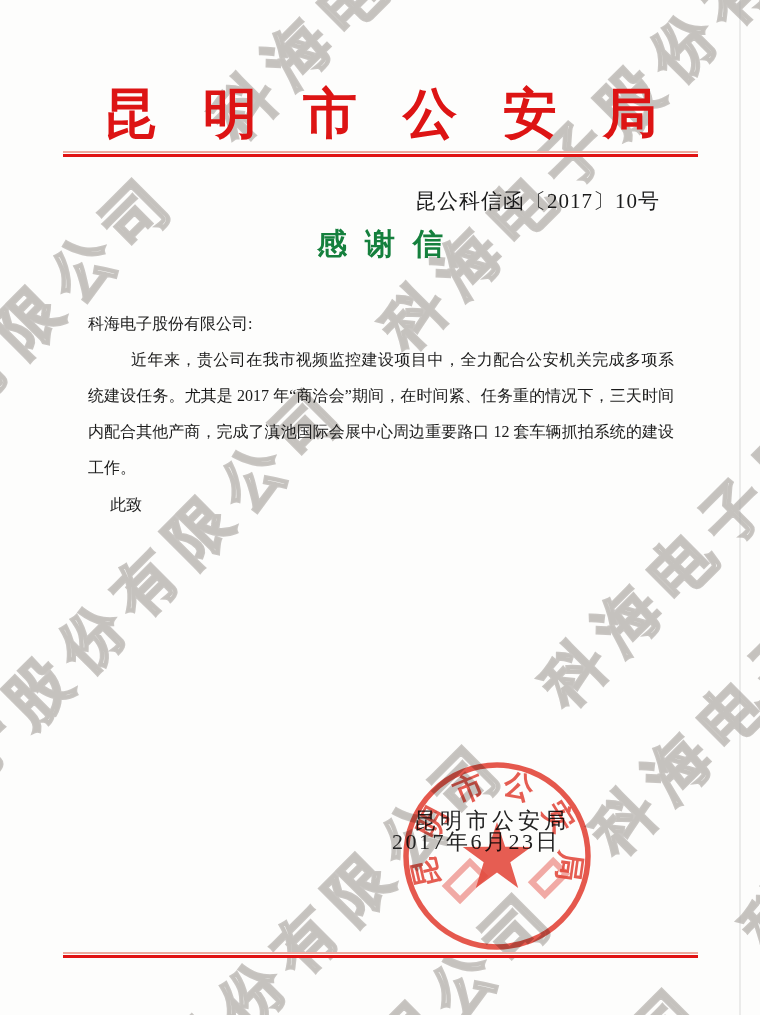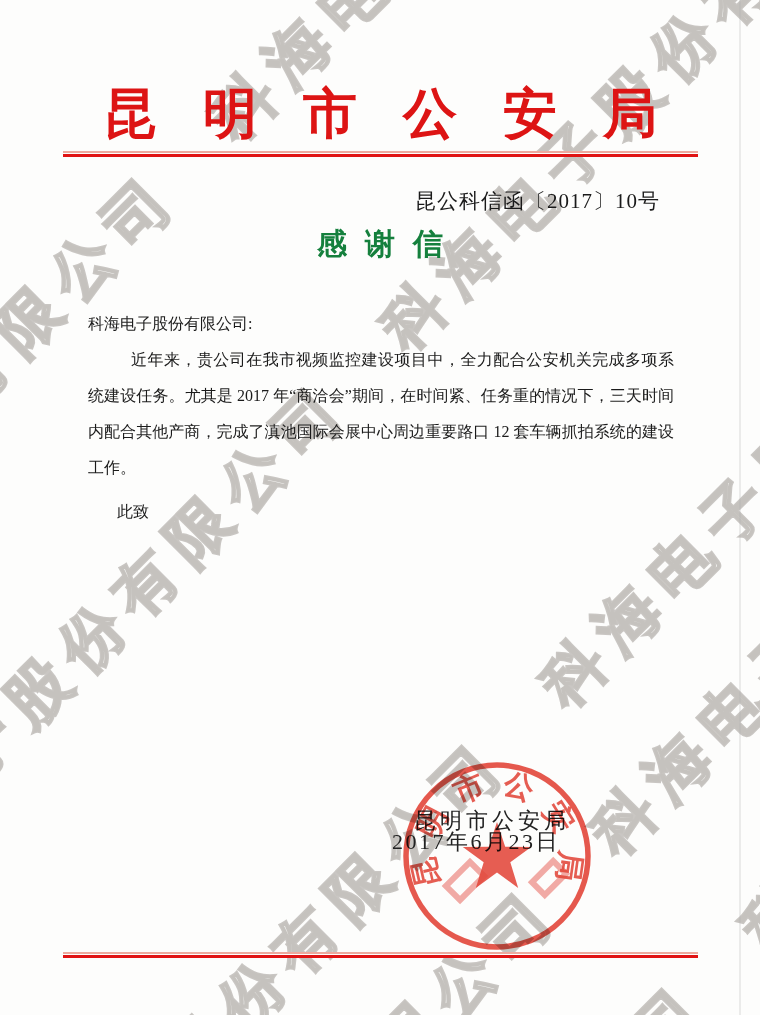--- a/index.html
+++ b/index.html
@@ -50,21 +50,21 @@
     letter-spacing:18px; text-indent:18px; color:#15803d;
   }
 
   
   .body-text {
     position:absolute; top:306px; left:88px; width:586px; z-index:2;
     font-size:16px; line-height:36px; text-align:justify;
   }
   .recipient { margin:0; }
   p.para { margin:0; text-indent:43px; }
-  .closing { margin:8px; text-indent:21px; }
+  .closing { margin:1px; text-indent:21px; }
 
   
   .sig-name {
     position:absolute; top:806px; left:414px; z-index:2;
     font-size:22px; letter-spacing:4px; color:#222;
   }
   .sig-date {
     position:absolute; top:827px; left:392px; z-index:2;
     font-size:22px; letter-spacing:2.5px; color:#222;
   }

